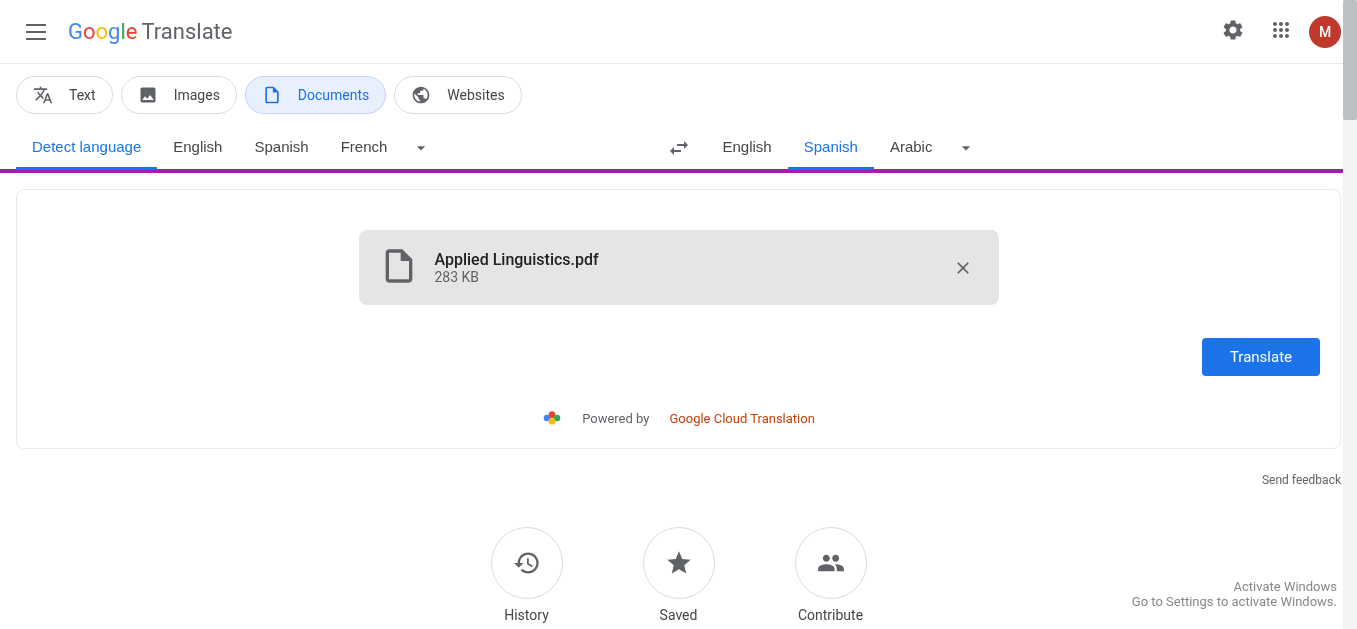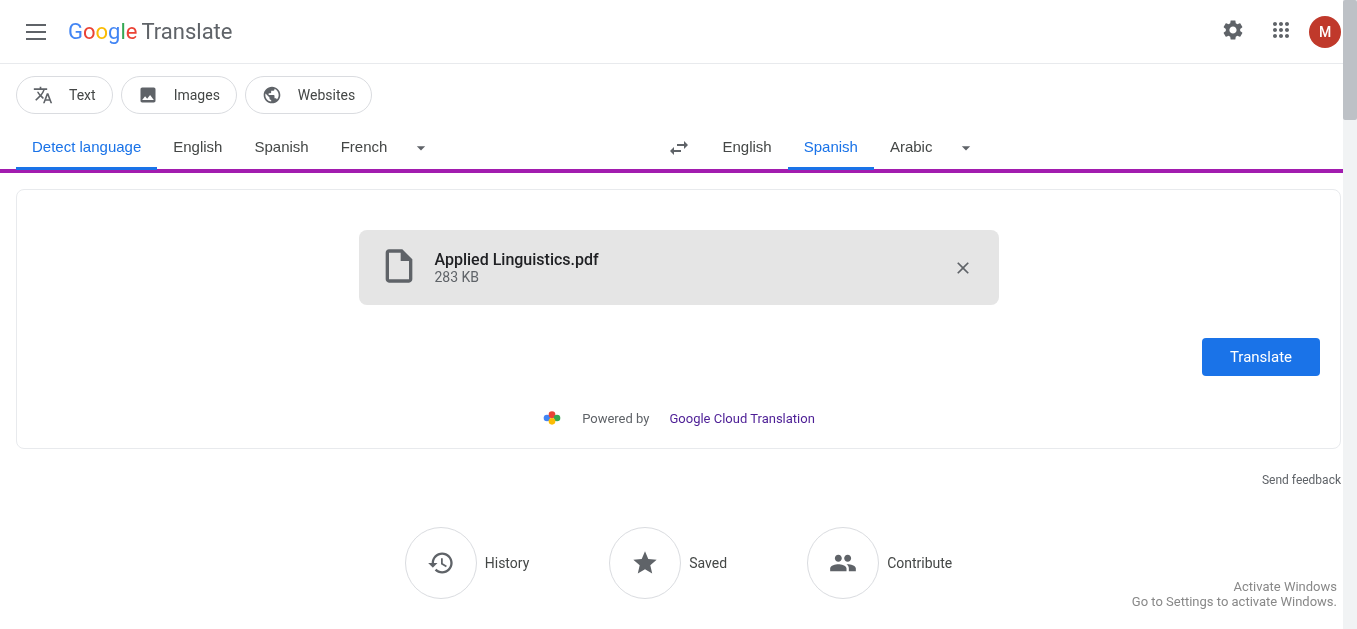--- a/index.html
+++ b/index.html
@@ -239,21 +239,21 @@
     }
     .powered-by {
       display: flex;
       align-items: center;
       gap: 20px;
       font-size: 13px;
       color: #5f6368;
       margin-top: 16px;
     }
     .powered-by a {
-      color: #4c1d95;
+      color: #c2410c;
       text-decoration: none;
     }
 
     
     .feedback-row {
       display: flex;
       justify-content: flex-end;
       padding: 8px 16px;
     }
     .feedback-link {
@@ -265,20 +265,21 @@
 
     
     .bottom-icons {
       display: flex;
       justify-content: center;
       gap: 80px;
       padding: 32px 0 16px;
     }
     .bottom-icon-item {
       display: flex;
+      flex-direction: column;
       align-items: center;
       gap: 8px;
       cursor: pointer;
     }
     .bottom-icon-circle {
       width: 72px;
       height: 72px;
       border-radius: 50%;
       border: 1px solid #dadce0;
       display: flex;
@@ -371,20 +372,28 @@
     </span>
     <span>Text</span>
   </a>
   <a class="mode-tab">
     <span class="mode-tab-icon">
       <svg width="20" height="20" viewBox="0 0 24 24" fill="#5f6368">
           <path d="M21 19V5c0-1.1-.9-2-2-2H5c-1.1 0-2 .9-2 2v14c0 1.1.9 2 2 2h14c1.1 0 2-.9 2-2zM8.5 13.5l2.5 3.01L14.5 12l4.5 6H5l3.5-4.5z"></path>
         </svg>
     </span>
     <span>Images</span>
+  </a>
+  <a class="mode-tab active">
+    <span class="mode-tab-icon">
+      <svg width="20" height="20" viewBox="0 0 24 24" fill="#1a73e8">
+          <path d="M14 2H6c-1.1 0-2 .9-2 2v16c0 1.1.89 2 2 2h12c1.1 0 2-.9 2-2V8l-6-6zm4 18H6V4h7v5h5v11z"></path>
+        </svg>
+    </span>
+    <span style="color:#1a73e8;">Documents</span>
   </a>
   <a class="mode-tab">
     <span class="mode-tab-icon">
       <svg width="20" height="20" viewBox="0 0 24 24" fill="#5f6368">
           <path d="M12 2C6.48 2 2 6.48 2 12s4.48 10 10 10 10-4.48 10-10S17.52 2 12 2zm-1 17.93c-3.95-.49-7-3.85-7-7.93 0-.62.08-1.21.21-1.79L9 15v1c0 1.1.9 2 2 2v1.93zm6.9-2.54c-.26-.81-1-1.39-1.9-1.39h-1v-3c0-.55-.45-1-1-1H8v-2h2c.55 0 1-.45 1-1V7h2c1.1 0 2-.9 2-2v-.41c2.93 1.19 5 4.06 5 7.41 0 2.08-.8 3.97-2.1 5.39z"></path>
         </svg>
     </span>
     <span>Websites</span>
   </a>
 </div>

